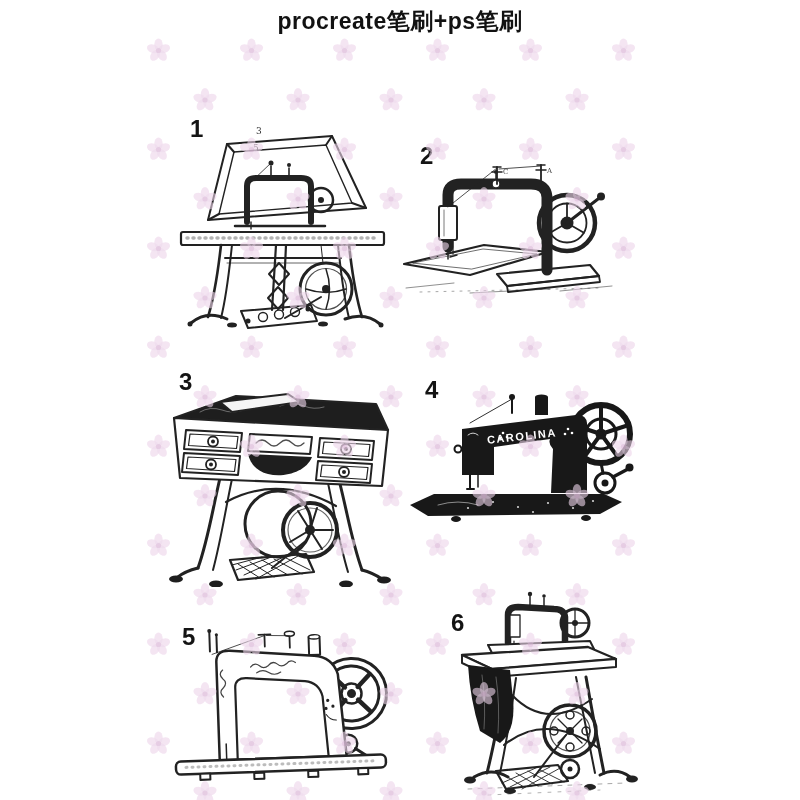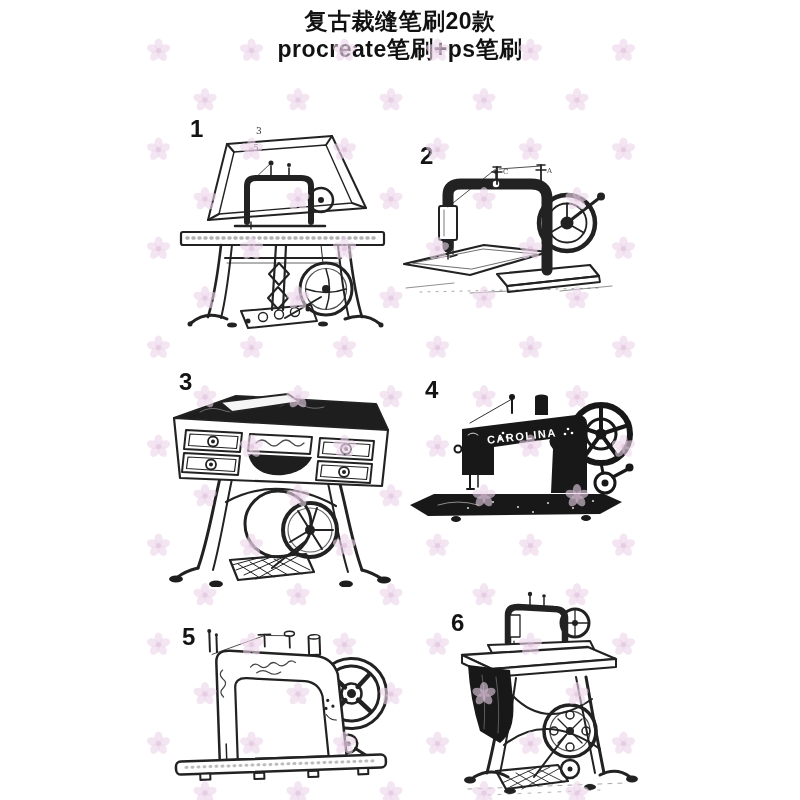--- a/index.html
+++ b/index.html
@@ -14,21 +14,20 @@
   svg text.mark2{font-family:"DejaVu Serif",serif;font-size:7px;fill:#444;}
   svg text.brand{font-family:"Liberation Sans",sans-serif;font-size:11px;font-weight:bold;
                  fill:#ffffff;letter-spacing:1.5px;}
 </style>
 </head>
 <body>
 
 <div class="page">
 
   <div class="title-block">
-    <div class="t-line">复古裁缝笔刷20款</div>
     <div class="t-line">procreate笔刷+ps笔刷</div>
   </div>
 
   <span class="num" style="left:190px;top:117px;">1</span>
   <span class="num" style="left:420px;top:144px;">2</span>
   <span class="num" style="left:179px;top:370px;">3</span>
   <span class="num" style="left:425px;top:378px;">4</span>
   <span class="num" style="left:182px;top:625px;">5</span>
   <span class="num" style="left:451px;top:611px;">6</span>
 

